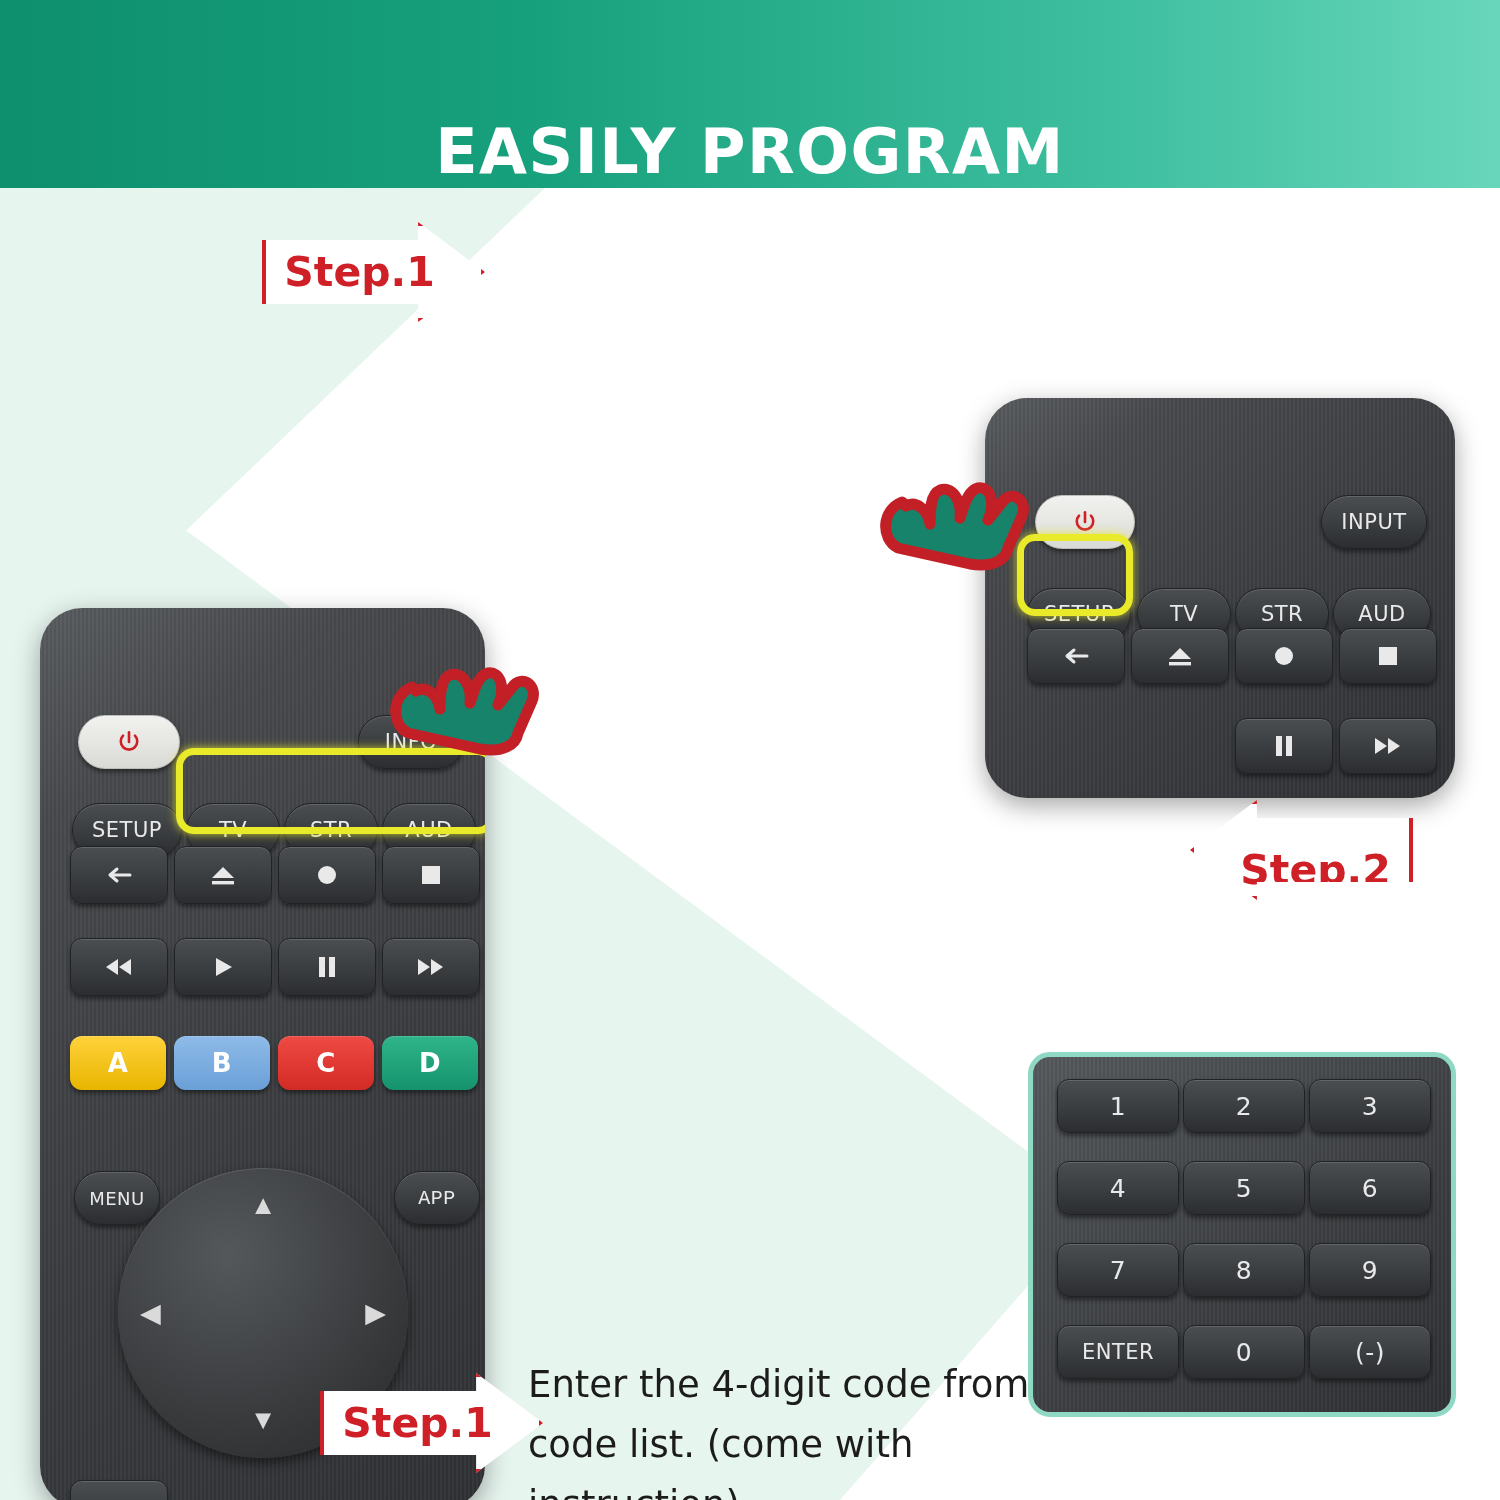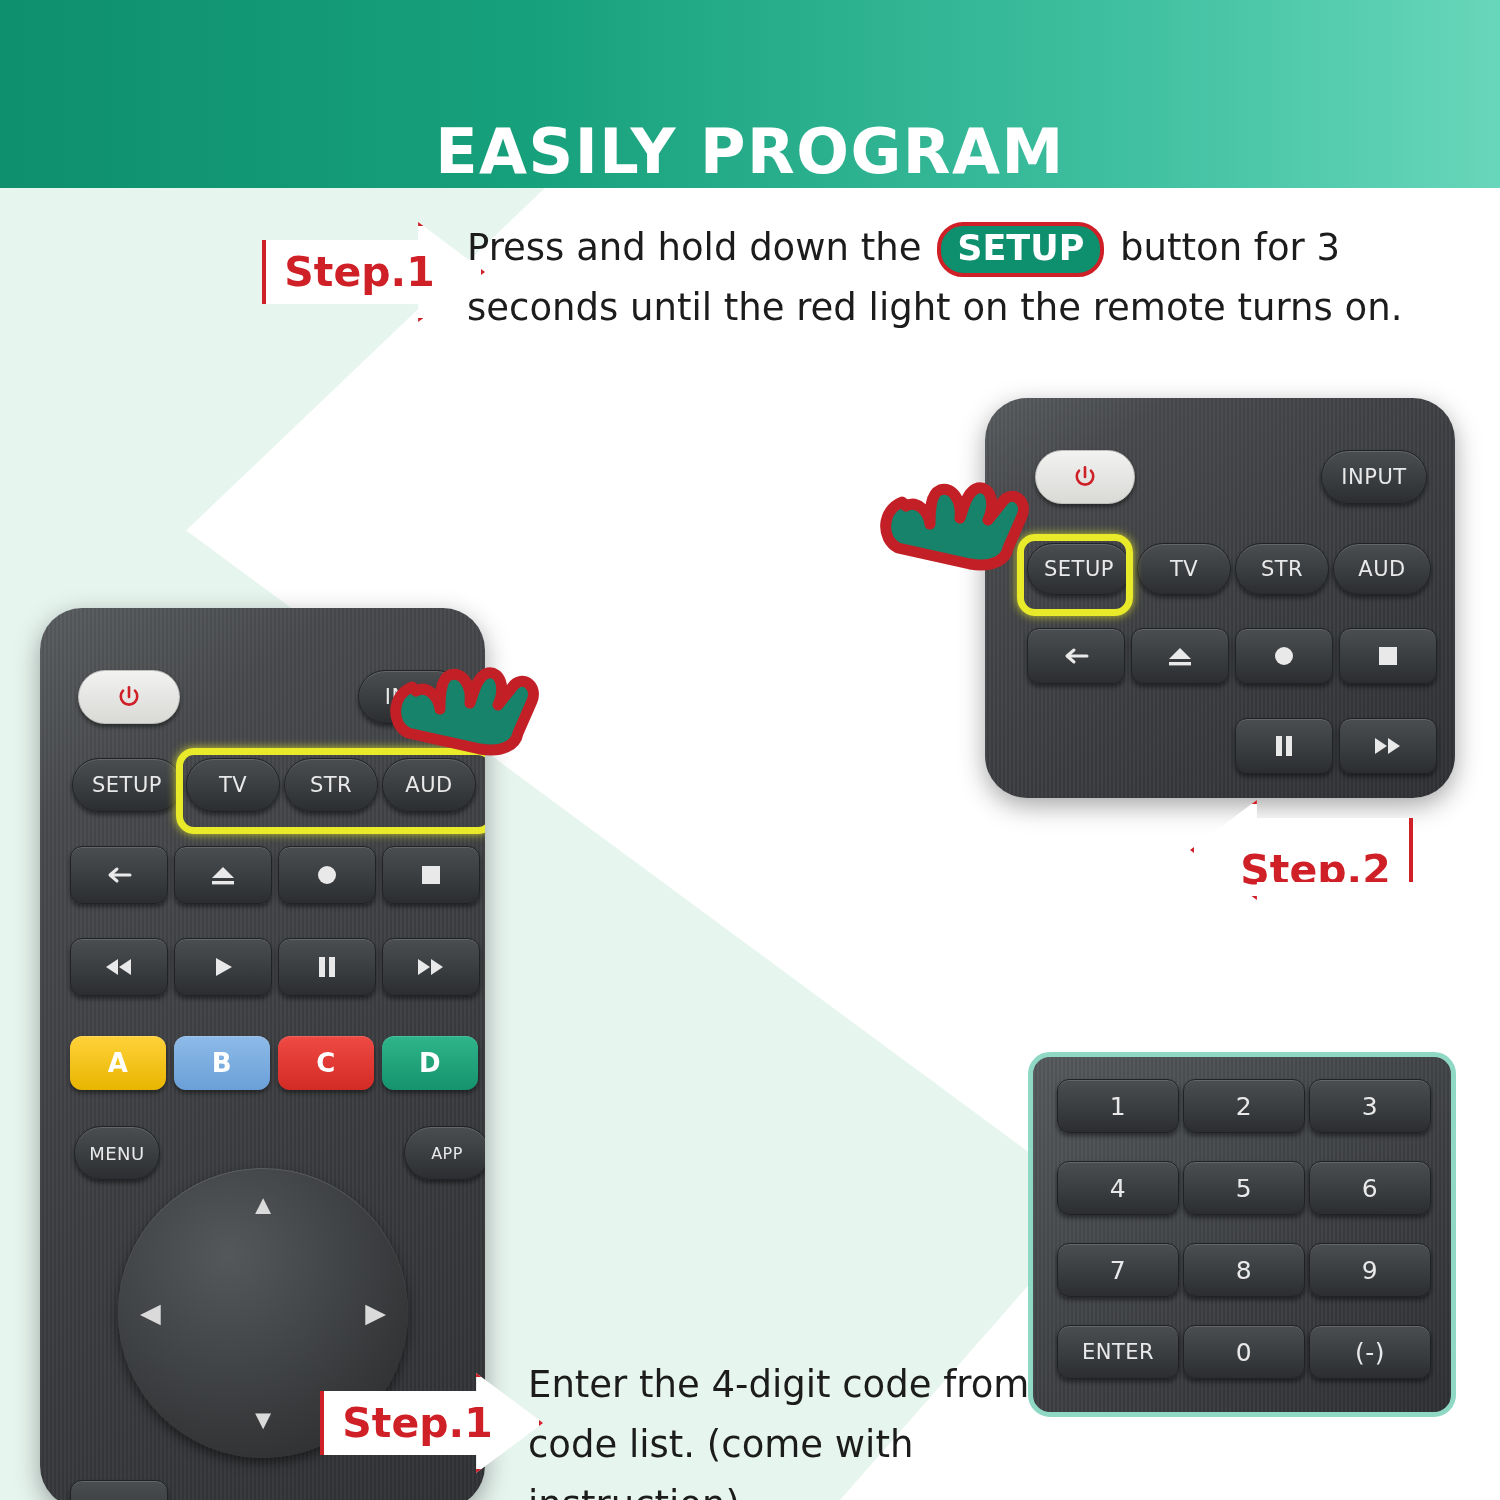--- a/index.html
+++ b/index.html
@@ -95,21 +95,21 @@
     background:linear-gradient(180deg,#4b4e51 0%,#3a3d40 55%,#2b2d30 100%);
     border:1px solid #202225;
     border-radius:12px;
     color:#e9e9e9;
     display:flex;align-items:center;justify-content:center;
     font-size:21px;
     font-family:"DejaVu Sans", sans-serif;
     box-shadow:0 3px 4px rgba(0,0,0,.45), inset 0 1px 0 rgba(255,255,255,.14);
     letter-spacing:.5px;
   }
-  .btn.round{border-radius:999px;}
+  .btn.round{border-radius:999px;margin-top:45px;}
   .power{
     background:linear-gradient(180deg,#f2f2f0 0%,#d9d9d6 100%);
     border:1px solid #bdbdba;
     color:#cf2027;
   }
   .colorbtn{color:#ffffff;font-weight:bold;font-size:26px;border:none;}
   .c-a{background:linear-gradient(180deg,#ffd23a,#e8b500);}
   .c-b{background:linear-gradient(180deg,#8ebbe8,#6aa0d8);}
   .c-c{background:linear-gradient(180deg,#ef4a44,#d32a25);}
   .c-d{background:linear-gradient(180deg,#2fb58a,#15936c);}
@@ -170,25 +170,20 @@
   </svg>
 
   <div class="header">
     <div class="header-title">EASILY PROGRAM</div>
   </div>
 
   <div class="step-arrow arrow-right" style="left:262px;top:222px;">
     <span class="alabel">Step.1</span>
   </div>
 
-  <div class="instr" style="left:467px;top:218px;width:960px;">
-    <span>Press and hold down the</span>
-    <span class="pill">SETUP</span>
-    <span>button for 3 seconds until the red light on the remote turns on.</span>
-  </div>
 
   <div class="remote" style="left:985px;top:398px;width:470px;height:400px;">
     <div class="btn power round" style="left:50px;top:52px;width:98px;height:52px;">
       <svg width="26" height="26" viewBox="0 0 24 24">
         <path d="M12 3 v9" stroke="#cf2027" stroke-width="2.4" fill="none" stroke-linecap="round"></path>
         <path d="M6.5 6.2a7.6 7.6 0 1 0 11 0" stroke="#cf2027" stroke-width="2.4" fill="none" stroke-linecap="round"></path>
       </svg>
     </div>
     <div class="btn round" style="left:336px;top:52px;width:104px;height:52px;">
       <span>INPUT</span>
@@ -338,21 +333,21 @@
     <div class="btn colorbtn c-c" style="left:238px;top:428px;width:96px;height:54px;">
       <span>C</span>
     </div>
     <div class="btn colorbtn c-d" style="left:342px;top:428px;width:96px;height:54px;">
       <span>D</span>
     </div>
 
     <div class="btn round" style="left:34px;top:518px;width:84px;height:52px;font-size:18px;">
       <span>MENU</span>
     </div>
-    <div class="btn round" style="left:364px;top:518px;width:84px;height:52px;font-size:16px;">
+    <div class="btn round" style="left:354px;top:518px;width:84px;height:52px;font-size:20px;font-family:Liberation Mono, monospace;">
       <span>APP</span>
     </div>
 
     <div class="dpad" style="left:78px;top:560px;width:290px;height:290px;">
       <div class="dp-ar" style="top:22px;left:50%;transform:translateX(-50%);">▲</div>
       <div class="dp-ar" style="bottom:22px;left:50%;transform:translateX(-50%);">▼</div>
       <div class="dp-ar" style="left:22px;top:50%;transform:translateY(-50%);">◀</div>
       <div class="dp-ar" style="right:22px;top:50%;transform:translateY(-50%);">▶</div>
     </div>
 

